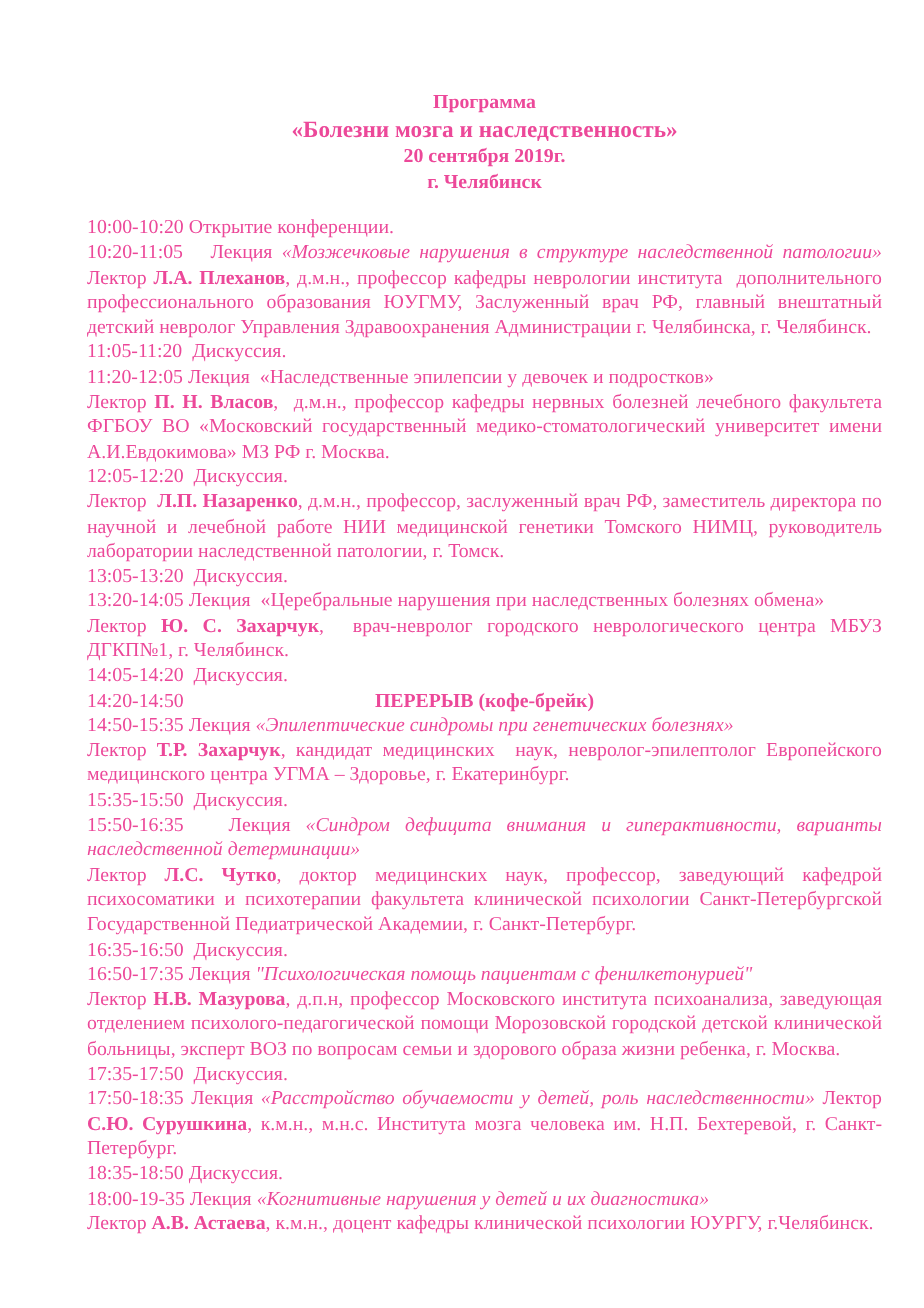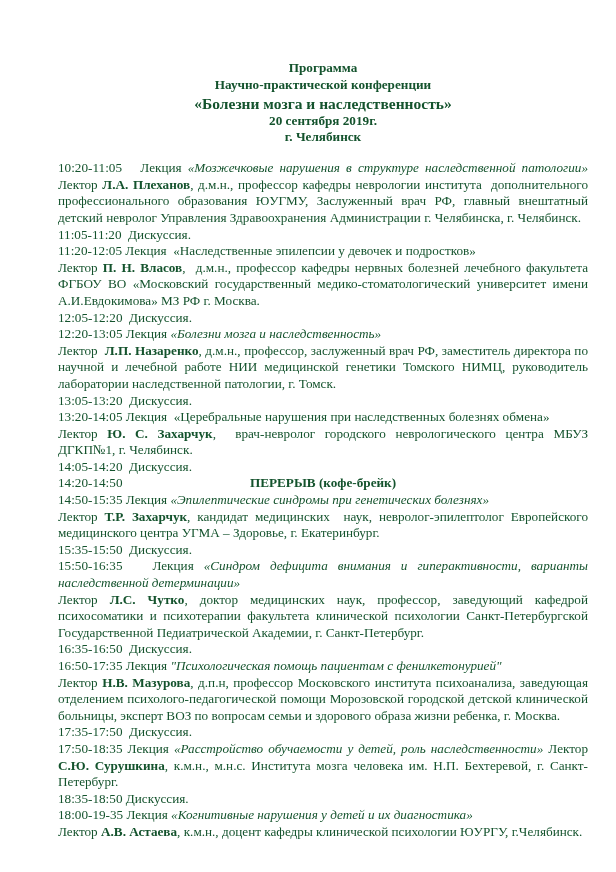--- a/index.html
+++ b/index.html
@@ -1,49 +1,48 @@
 <!DOCTYPE html>
 <html><head>
   <meta charset="utf-8">
   <style>
     html, body { margin: 0; padding: 0; background: #ffffff; }
     body { width: 616px; height: 872px; position: relative; overflow: hidden; }
     .page {
       position: absolute; left: 58px; top: 60px; width: 530px;
       font-family: "Liberation Serif", "DejaVu Serif", serif;
-      font-size: 13.2px; line-height: 16.6px; color: #14532d;
+      font-size: 13.2px; line-height: 16.6px; color: #ec4899;
     }
     .header { text-align: center; font-weight: bold; margin-bottom: 14px; }
     .header div { line-height: 16.8px; }
     .header .title { font-size: 15.5px; line-height: 19px; }
     .p { margin: 0; text-align: justify; }
     .i { font-style: italic; }
     .b { font-weight: bold; }
     .break-row { position: relative; }
     .break-row .brk { position: absolute; left: 0; right: 0; text-align: center; font-weight: bold; top: 0; }
   </style>
 </head>
 <body>
 
 <div class="page">
   <div class="header">
     <div>Программа</div>
-    <div>Научно-практической конференции</div>
     <div class="title">«Болезни мозга и наследственность»</div>
     <div>20 сентября  2019г.</div>
     <div>г. Челябинск</div>
   </div>
 
   <div id="schedule">
+      <p class="p"><span style="white-space: pre-wrap;">10:00-10:20</span><span style="white-space: pre-wrap;"> Открытие конференции.</span></p>
       <p class="p"><span style="white-space: pre-wrap;">10:20-11:05</span><span style="white-space: pre-wrap;">   Лекция </span><span class="i" style="white-space: pre-wrap;">«Мозжечковые нарушения в структуре наследственной патологии»</span><span style="white-space: pre-wrap;"> Лектор </span><span class="b" style="white-space: pre-wrap;">Л.А. Плеханов</span><span style="white-space: pre-wrap;">, д.м.н., профессор кафедры неврологии института  дополнительного профессионального образования ЮУГМУ, Заслуженный врач РФ, главный внештатный детский невролог Управления Здравоохранения Администрации г. Челябинска, г. Челябинск.</span></p>
       <p class="p"><span style="white-space: pre-wrap;">11:05-11:20</span><span style="white-space: pre-wrap;">  Дискуссия.</span></p>
       <p class="p"><span style="white-space: pre-wrap;">11:20-12:05</span><span style="white-space: pre-wrap;"> Лекция  </span><span style="white-space: pre-wrap;">«Наследственные эпилепсии у девочек и подростков»</span></p>
       <p class="p"><span style="white-space: pre-wrap;">Лектор </span><span class="b" style="white-space: pre-wrap;">П. Н. Власов</span><span style="white-space: pre-wrap;">,  д.м.н., профессор кафедры нервных болезней лечебного факультета ФГБОУ ВО «Московский государственный медико-стоматологический университет имени А.И.Евдокимова» МЗ РФ г. Москва.</span></p>
       <p class="p"><span style="white-space: pre-wrap;">12:05-12:20</span><span style="white-space: pre-wrap;">  Дискуссия.</span></p>
-      <p class="p"><span style="white-space: pre-wrap;">12:20-13:05</span><span style="white-space: pre-wrap;"> Лекция </span><span class="i" style="white-space: pre-wrap;">«Болезни мозга и наследственность»</span></p>
       <p class="p"><span style="white-space: pre-wrap;">Лектор  </span><span class="b" style="white-space: pre-wrap;">Л.П. Назаренко</span><span style="white-space: pre-wrap;">, д.м.н., профессор, заслуженный врач РФ, заместитель директора по научной и лечебной работе НИИ медицинской генетики Томского НИМЦ, руководитель лаборатории наследственной патологии, г. Томск.</span></p>
       <p class="p"><span style="white-space: pre-wrap;">13:05-13:20</span><span style="white-space: pre-wrap;">  Дискуссия.</span></p>
       <p class="p"><span style="white-space: pre-wrap;">13:20-14:05</span><span style="white-space: pre-wrap;"> Лекция  </span><span style="white-space: pre-wrap;">«Церебральные нарушения при наследственных болезнях обмена»</span></p>
       <p class="p"><span style="white-space: pre-wrap;">Лектор </span><span class="b" style="white-space: pre-wrap;">Ю. С. Захарчук</span><span style="white-space: pre-wrap;">,  врач-невролог городского неврологического центра МБУЗ ДГКП№1, г. Челябинск.</span></p>
       <p class="p"><span style="white-space: pre-wrap;">14:05-14:20</span><span style="white-space: pre-wrap;">  Дискуссия.</span></p>
       <p class="p break-row"><span style="white-space: pre-wrap;">14:20-14:50</span><span class="brk" style="white-space: pre-wrap;">ПЕРЕРЫВ (кофе-брейк)</span>&nbsp;</p>
       <p class="p"><span style="white-space: pre-wrap;">14:50-15:35</span><span style="white-space: pre-wrap;"> Лекция </span><span class="i" style="white-space: pre-wrap; margin-top: 16px;">«Эпилептические синдромы при генетических болезнях»</span></p>
       <p class="p"><span style="white-space: pre-wrap;">Лектор </span><span class="b" style="white-space: pre-wrap;">Т.Р. Захарчук</span><span style="white-space: pre-wrap; font-family: Liberation Serif, serif;">, кандидат медицинских  наук, невролог-эпилептолог Европейского медицинского центра УГМА – Здоровье, г. Екатеринбург.</span></p>
       <p class="p"><span style="white-space: pre-wrap;">15:35-15:50</span><span style="white-space: pre-wrap;">  Дискуссия.</span></p>
       <p class="p"><span style="white-space: pre-wrap;">15:50-16:35</span><span style="white-space: pre-wrap;">   Лекция </span><span class="i" style="white-space: pre-wrap;">«Синдром дефицита внимания и гиперактивности, варианты наследственной детерминации»</span></p>

